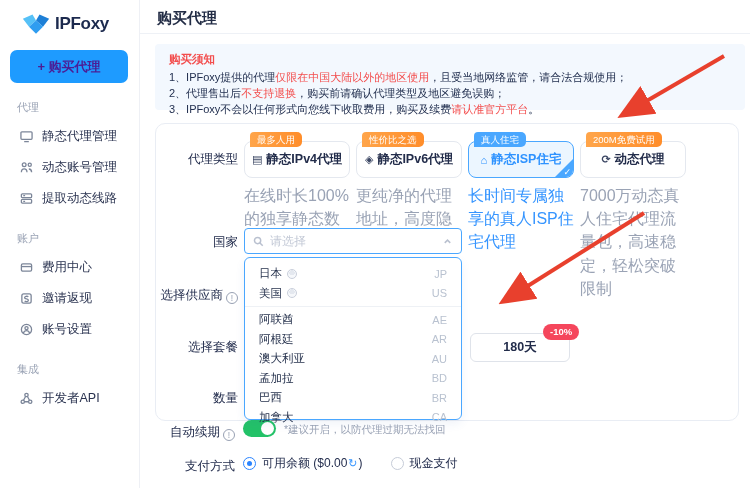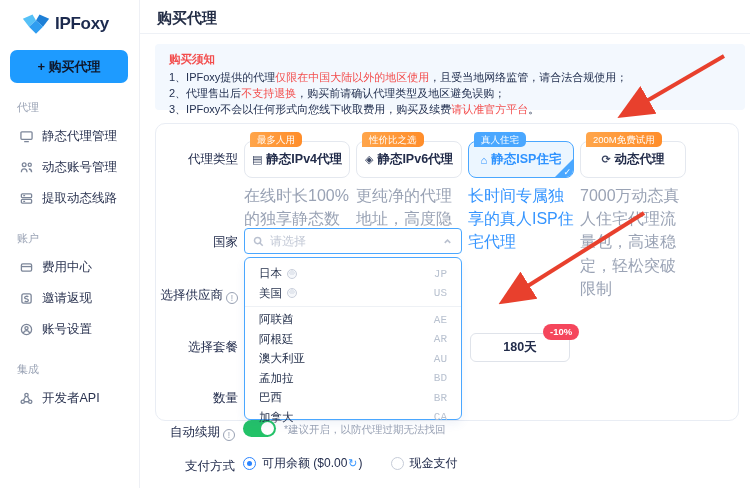--- a/index.html
+++ b/index.html
@@ -3,21 +3,21 @@
 <meta charset="utf-8">
 <style>
   * { margin:0; padding:0; box-sizing:border-box; }
   html,body { width:750px; height:488px; font-family:"Liberation Sans","DejaVu Sans",sans-serif; background:#fff; overflow:hidden; }
   .page { position:relative; width:750px; height:488px; background:#fff; }
 
   
   .sidebar { position:absolute; left:0; top:0; width:140px; height:488px; background:#fff; border-right:1px solid #eef0f5; }
   .logo { display:flex; align-items:center; gap:5px; margin:13px 0 0 22px; }
   .logo-text { font-size:17px; font-weight:bold; color:#1c2a4e; letter-spacing:-0.3px; }
-  .buy-btn { display:block; margin:15px 10px 0 10px; width:118px; height:33px; background:#1e9bff; border:none; border-radius:7px; color:#0f172a; font-size:13px; font-weight:bold; cursor:pointer; font-family:inherit; }
+  .buy-btn { display:block; margin:15px 10px 0 10px; width:118px; height:33px; background:#1e9bff; border:none; border-radius:7px; color:#4c1d95; font-size:13px; font-weight:bold; cursor:pointer; font-family:inherit; }
   .sec-label { margin:17px 0 6px 17px; font-size:11px; color:#9aa3b5; }
   .nav-item { position:relative; display:flex; align-items:center; gap:9px; height:31px; padding-left:19px; font-size:12.5px; color:#2a3350; cursor:pointer; }
   .nav-ic { width:14px; height:14px; display:inline-flex; align-items:center; justify-content:center; color:#7c8699; }
   .nav-ic svg { width:13px; height:13px; stroke:#7c8699; fill:none; stroke-width:1.4; }
   .chev { position:absolute; right:14px; top:11px; width:8px; height:8px; }
   .chev svg { width:9px; height:9px; stroke:#9aa3b5; fill:none; stroke-width:1.5; }
 
   
   .main { position:absolute; left:140px; top:0; width:610px; height:436px; }
   .page-title { position:absolute; left:17px; top:9px; font-size:15px; font-weight:bold; color:#222c45; }
@@ -45,21 +45,21 @@
   .ptype-desc { position:absolute; top:60px; width:108px; font-size:16px; color:#9aa3b5; line-height:1.45; z-index:1; }
   .ptype-desc.blue { color:#3695ff; }
   .more-link { color:#3695ff; text-decoration:underline; cursor:pointer; }
 
   
   .cselect { position:absolute; left:88px; top:104px; width:218px; height:26px; border:1px solid #4aa7ff; border-radius:4px; background:#fff; display:flex; align-items:center; padding:4px 8px; gap:6px; cursor:pointer; z-index:4; }
   .cselect svg { width:11px; height:11px; stroke:#b9c0cf; fill:none; stroke-width:1.6; }
   .placeholder { flex:1; font-size:12px; color:#c3c9d6; }
   .dropdown { position:absolute; left:88px; top:133px; width:218px; height:163px; background:#fff; border:1px solid #4aa7ff; border-radius:6px; box-shadow:0 4px 10px rgba(60,100,180,.08); z-index:5; padding-top:6px; }
   .opt { display:flex; align-items:center; height:19.5px; padding:0 14px; font-size:11.5px; color:#27334e; cursor:pointer; }
-  .opt .code { margin-left:auto; color:#b9c2d0; font-size:11px;font-family:Liberation Mono, monospace; }
+  .opt .code { margin-left:auto; color:#b9c2d0; font-size:11px; }
   .flag-ic { display:inline-block; width:10px; height:10px; border:1px solid #c9cfdb; border-radius:50%; margin-left:5px; background:radial-gradient(circle at 50% 35%, #e4e8ef 0 40%, #f6f8fb 41%); }
   .opt-div { height:1px; background:#eef1f5; margin:3px 0; }
 
   
   .pkg-btn { position:absolute; left:314px; top:209px; width:100px; height:29px; border:1px solid #dfe3ea; border-radius:6px; background:#fff; font-size:12.5px; font-weight:bold; color:#232d4b; cursor:pointer; font-family:inherit; z-index:2; }
   .pkg-badge { position:absolute; left:387px; top:200px; height:16px; padding:0 7px; background:#f5465c; border-radius:9px; color:#fff; font-size:9.5px; font-weight:bold; line-height:16px; z-index:3; }
 
   
   .mlabel { position:absolute; width:95px; text-align:right; font-size:12.5px; color:#242e4e; white-space:nowrap; left:0; }
   .toggle { position:absolute; left:103px; top:420px; width:33px; height:17px; background:#23c268; border-radius:9px; cursor:pointer; }

